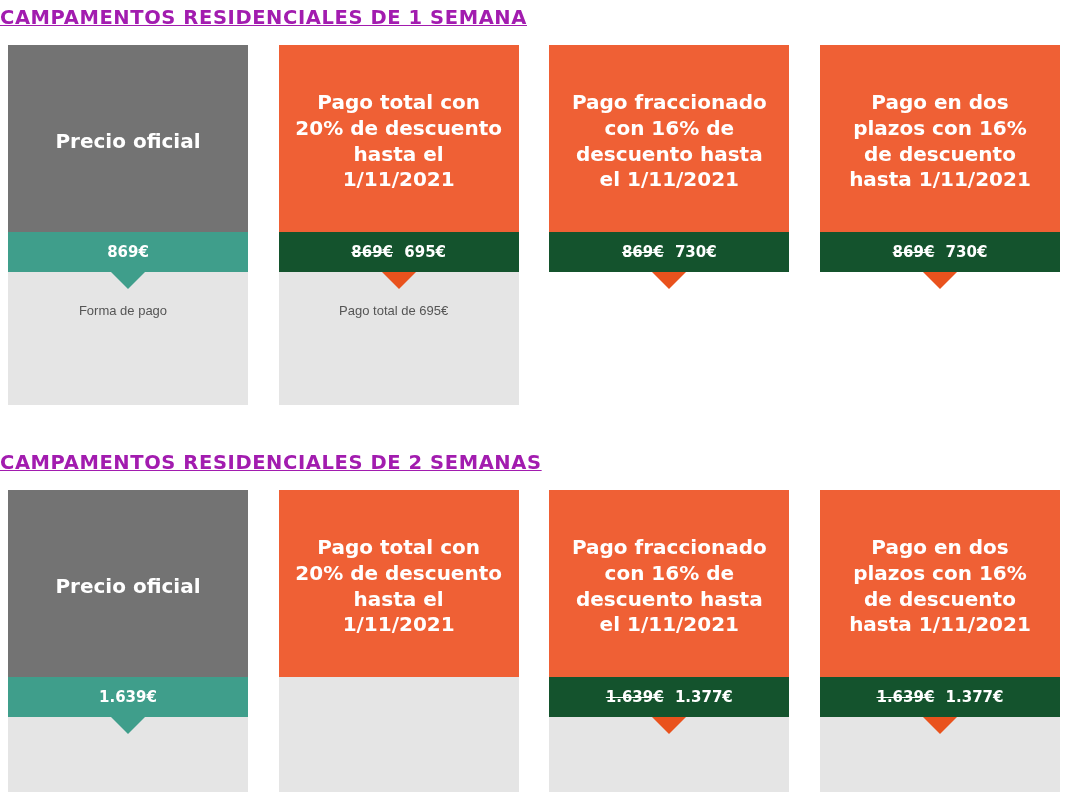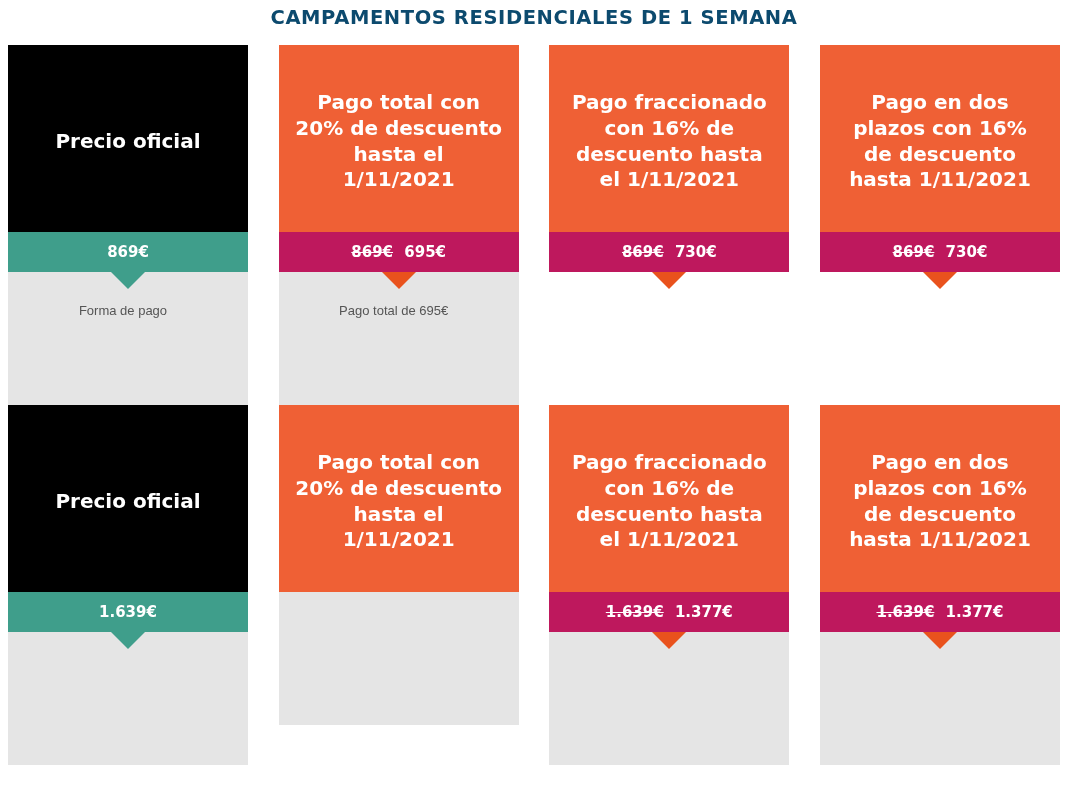--- a/index.html
+++ b/index.html
@@ -11,26 +11,27 @@
     width: 1068px;
     height: 792px;
     font-family: "Liberation Sans", sans-serif;
     overflow: hidden;
   }
   .page {
     width: 1068px;
     position: relative;
   }
   .section-title {
-    text-align: center;
-    color: #0c4a6e;
+    text-align: left;
+    color: #a21caf;
     font-weight: bold;
     font-size: 19.5px;
     letter-spacing: 0.6px;
     font-family: "DejaVu Sans", sans-serif;
+    text-decoration: underline;
   }
   #section-1-title { padding-top: 6px; padding-bottom: 16px; }
   #section-2-title { padding-top: 46px; padding-bottom: 16px; }
 
   .cards {
     display: flex;
     justify-content: space-between;
     padding: 0 8px;
     box-sizing: border-box;
     width: 1068px;
@@ -52,26 +53,26 @@
     line-height: 1.28;
     padding: 26px 16px 20px 16px;
     box-sizing: border-box;
     min-height: 187px;
     display: flex;
     align-items: center;
     justify-content: center;
     font-family: "DejaVu Sans", sans-serif;
   }
   .card.official .card-head {
-    background: #000000;
+    background: #737373;
   }
 
   
   .card-price {
-    background: #be185d;
+    background: #14532d;
     color: #ffffff;
     text-align: center;
     font-weight: bold;
     font-size: 15px;
     padding: 11px 6px;
     position: relative;
     font-family: "DejaVu Sans", sans-serif;
   }
   .card.official .card-price {
     background: #3f9e8b;
@@ -149,20 +150,21 @@
     <div class="card">
       <div class="card-head">Pago en dos plazos con 16% de descuento hasta 1/11/2021</div>
       <div class="card-price">
         <span class="old">869€</span>
         <span class="new">730€</span>
       </div>
     </div>
 
   </div>
 
+  <div class="section-title" id="section-2-title">CAMPAMENTOS RESIDENCIALES DE 2 SEMANAS</div>
 
   <div class="cards">
 
     <div class="card official">
       <div class="card-head">Precio oficial</div>
       <div class="card-price">
         <span class="new">1.639€</span>
       </div>
       <div class="card-body"></div>
     </div>

